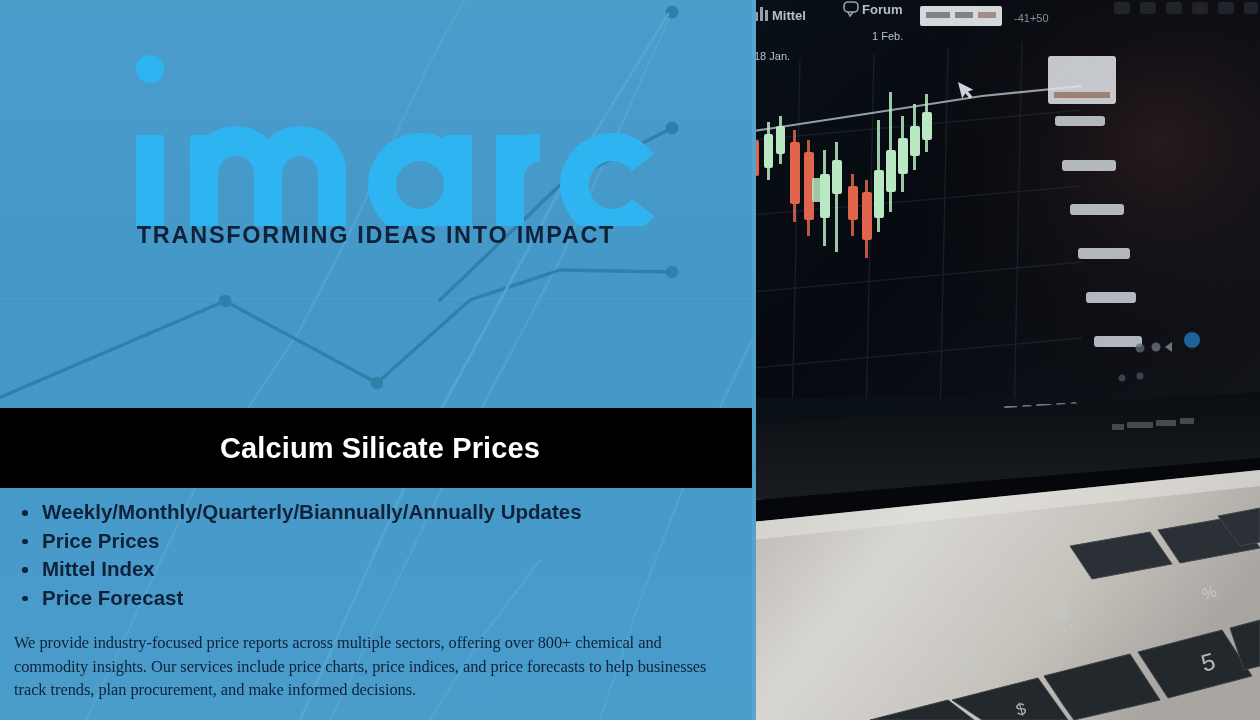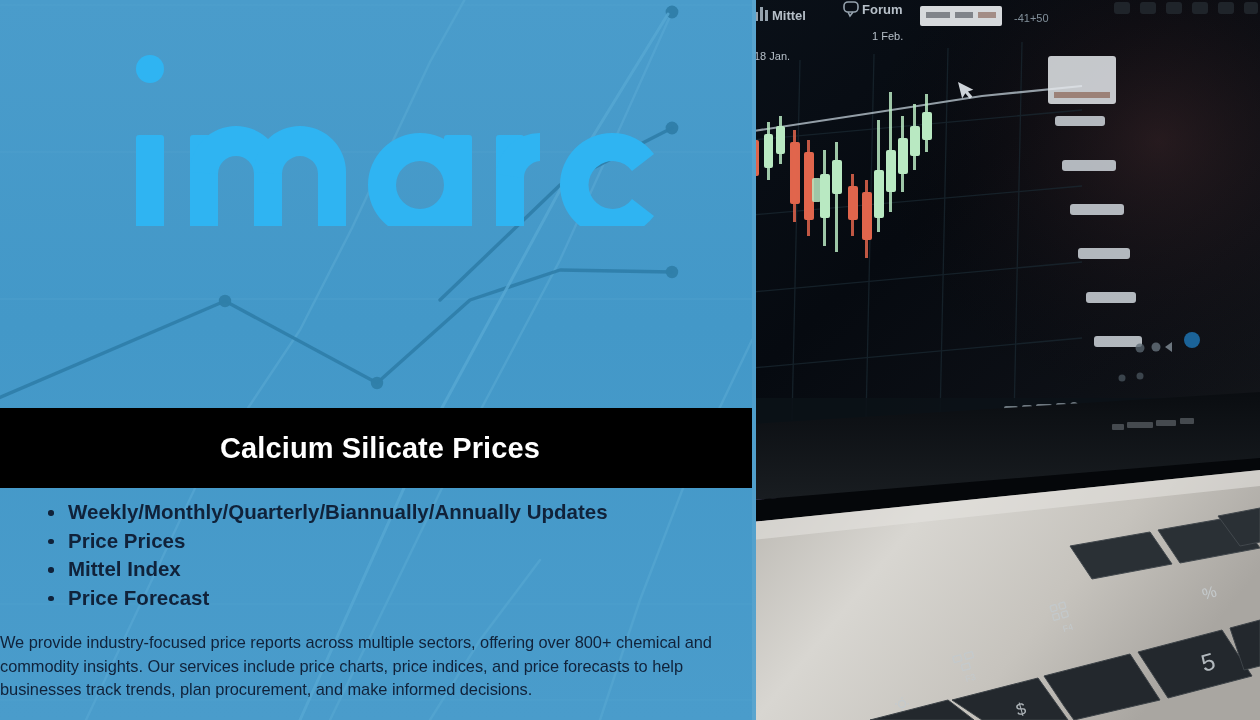--- a/index.html
+++ b/index.html
@@ -36,40 +36,41 @@
     display:flex;align-items:center;justify-content:center;
   }
   .title-banner .title-text{
     color:#ffffff;font-size:29px;font-weight:700;letter-spacing:.1px;
     padding-left:8px;
   }
 
   
   .bullets{
     position:absolute;left:0;top:498px;width:752px;
-    margin:0;padding:0 0 0 68px;list-style:none;
+    margin:0;padding:0 0 0 42px;list-style:none;
   }
   .bullets li{
     position:relative;
     font-size:20.5px;font-weight:700;color:#10223a;
     line-height:28.6px;
     padding-left:0;
   }
   .bullets li .dot{
     position:absolute;left:-20px;top:12px;
     width:5.5px;height:5.5px;border-radius:50%;
     background:#10223a;
   }
 
   
   .blurb{
-    position:absolute;left:0;top:631px;width:724px;
+    position:absolute;left:14px;top:631px;width:724px;
     font-size:16.4px;line-height:23.6px;
     color:#10223a;font-weight:400;
     letter-spacing:-.05px;
+    font-family:Liberation Serif, serif;
   }
 
   
   .photo{
     position:absolute;left:752px;top:0;width:508px;height:720px;
     overflow:hidden;background:#c4b5fd;
   }
   .photo-svg{position:absolute;left:0;top:0;}
   .edge-strip{
     position:absolute;left:752px;top:0;width:4px;height:720px;
@@ -153,20 +154,21 @@
           <rect x="496" y="101" width="28" height="102" rx="3"></rect>
 
           <path d="M496 140 a44 44 0 0 1 44 -41 v28 a17 17 0 0 0 -16 17 z"></path>
 
           <path d="M612 99 a52 52 0 1 0 0 104 a52 52 0 0 0 42 -21 l-22 -17 a24 24 0 1 1 0 -28 l22 -17 a52 52 0 0 0 -42 -21 z"></path>
         </g>
       </svg>
 
     </div>
 
+    <div class="tagline">TRANSFORMING IDEAS INTO IMPACT</div>
 
     <div class="title-banner">
       <span class="title-text">Calcium Silicate Prices</span>
     </div>
 
     <ul class="bullets">
       <li><span class="dot"></span><span>Weekly/Monthly/Quarterly/Biannually/Annually Updates</span></li>
       <li><span class="dot"></span><span>Price Prices</span></li>
       <li><span class="dot"></span><span>Mittel Index</span></li>
       <li><span class="dot"></span><span>Price Forecast</span></li>

